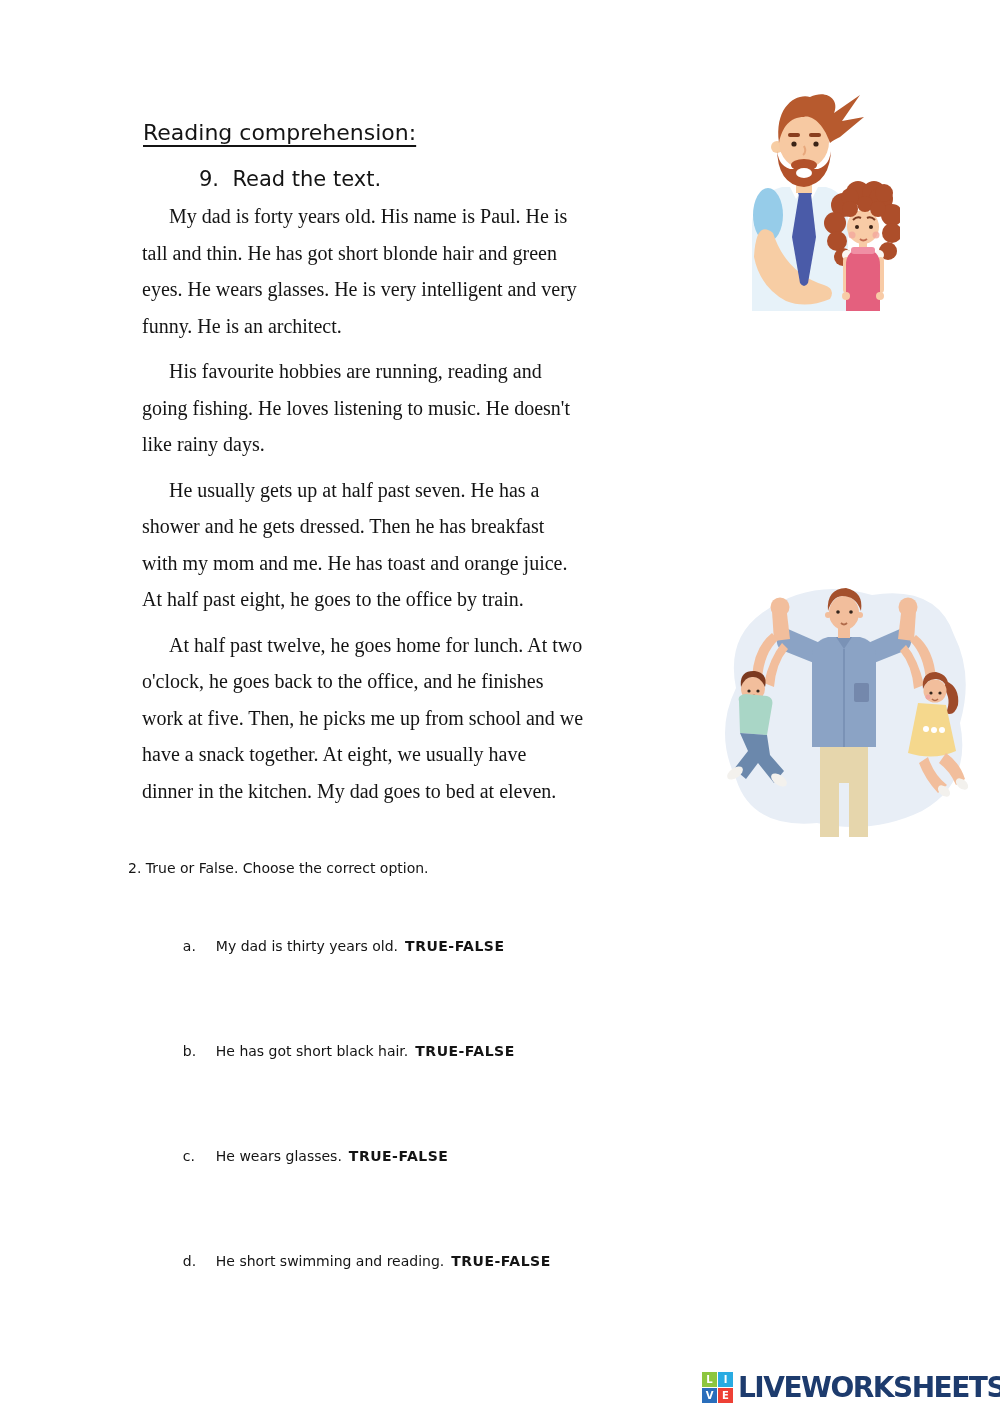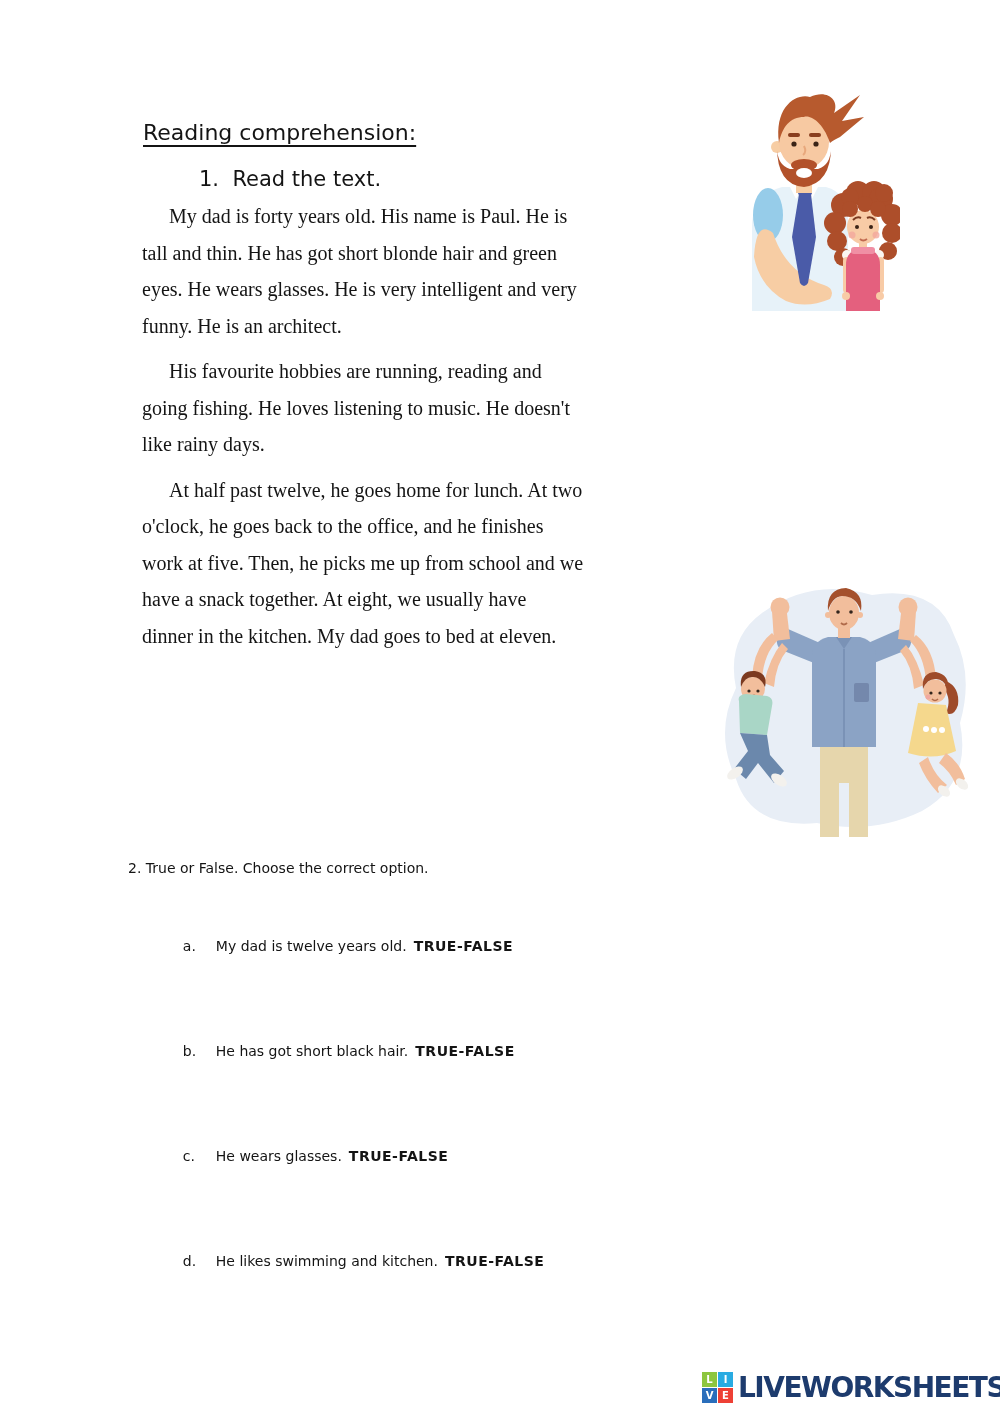--- a/index.html
+++ b/index.html
@@ -51,30 +51,34 @@
   .logo-text{
     font-size:28px;font-weight:800;color:#1D3B6D;
     letter-spacing:-1.5px;margin-left:5px;white-space:nowrap;
   }
 </style>
 </head>
 <body>
 
 <div class="worksheet-title">Reading comprehension:</div>
 
-<div class="task1-instruction">1.  Read the text.</div>
+<div class="task1-instruction">9.  Read the text.</div>
 
 <div class="story">
   <p>My dad is forty years old. His name is Paul. He is
 tall and thin. He has got short blonde hair and green
 eyes. He wears glasses. He is very intelligent and very
 funny. He is an architect.</p>
   <p>His favourite hobbies are running, reading and
 going fishing. He loves listening to music. He doesn't
 like rainy days.</p>
+  <p>He usually gets up at half past seven. He has a
+shower and he gets dressed. Then he has breakfast
+with my mom and me. He has toast and orange juice.
+At half past eight, he goes to the office by train.</p>
   <p>At half past twelve, he goes home for lunch. At two
 o'clock, he goes back to the office, and he finishes
 work at five. Then, he picks me up from school and we
 have a snack together. At eight, we usually have
 dinner in the kitchen. My dad goes to bed at eleven.</p>
 </div>
 
 <svg id="illus-top" class="illustration" viewBox="0 0 154 224" xmlns="http://www.w3.org/2000/svg">
 
   <path d="M6,224 L6,140 Q6,108 36,100 L80,100 Q102,106 102,132 L102,224 Z" fill="#E7F2F9"></path>
@@ -195,30 +199,30 @@
     <path d="M206,174 Q212,192 225,202 L216,210 Q203,196 197,180 Z" fill="#F2BE9C"></path>
     <ellipse cx="240" cy="201" rx="7" ry="4.5" fill="#F3F1ED" transform="rotate(40 240 201)"></ellipse>
     <ellipse cx="222" cy="208" rx="7" ry="4.5" fill="#F3F1ED" transform="rotate(40 222 208)"></ellipse>
   </g>
 </svg>
 
 <div class="task2">
   <div class="task2-heading">2. True or False. Choose the correct option.</div>
 
   <div class="tf-item">
-    <span class="tf-letter">a.</span><span class="tf-text">My dad is twelve years old.</span><span class="tf-options">TRUE-FALSE</span>
+    <span class="tf-letter">a.</span><span class="tf-text">My dad is thirty years old.</span><span class="tf-options">TRUE-FALSE</span>
   </div>
   <div class="tf-item">
     <span class="tf-letter">b.</span><span class="tf-text">He has got short black hair.</span><span class="tf-options">TRUE-FALSE</span>
   </div>
   <div class="tf-item">
     <span class="tf-letter">c.</span><span class="tf-text">He wears glasses.</span><span class="tf-options">TRUE-FALSE</span>
   </div>
   <div class="tf-item">
-    <span class="tf-letter">d.</span><span class="tf-text">He likes swimming and kitchen.</span><span class="tf-options">TRUE-FALSE</span>
+    <span class="tf-letter">d.</span><span class="tf-text">He short swimming and reading.</span><span class="tf-options">TRUE-FALSE</span>
   </div>
 
 </div>
 
 <div class="footer-logo">
   <div class="logo-grid">
     <div class="logo-sq sq-l">L</div>
     <div class="logo-sq sq-i">I</div>
     <div class="logo-sq sq-v">V</div>
     <div class="logo-sq sq-e">E</div>

